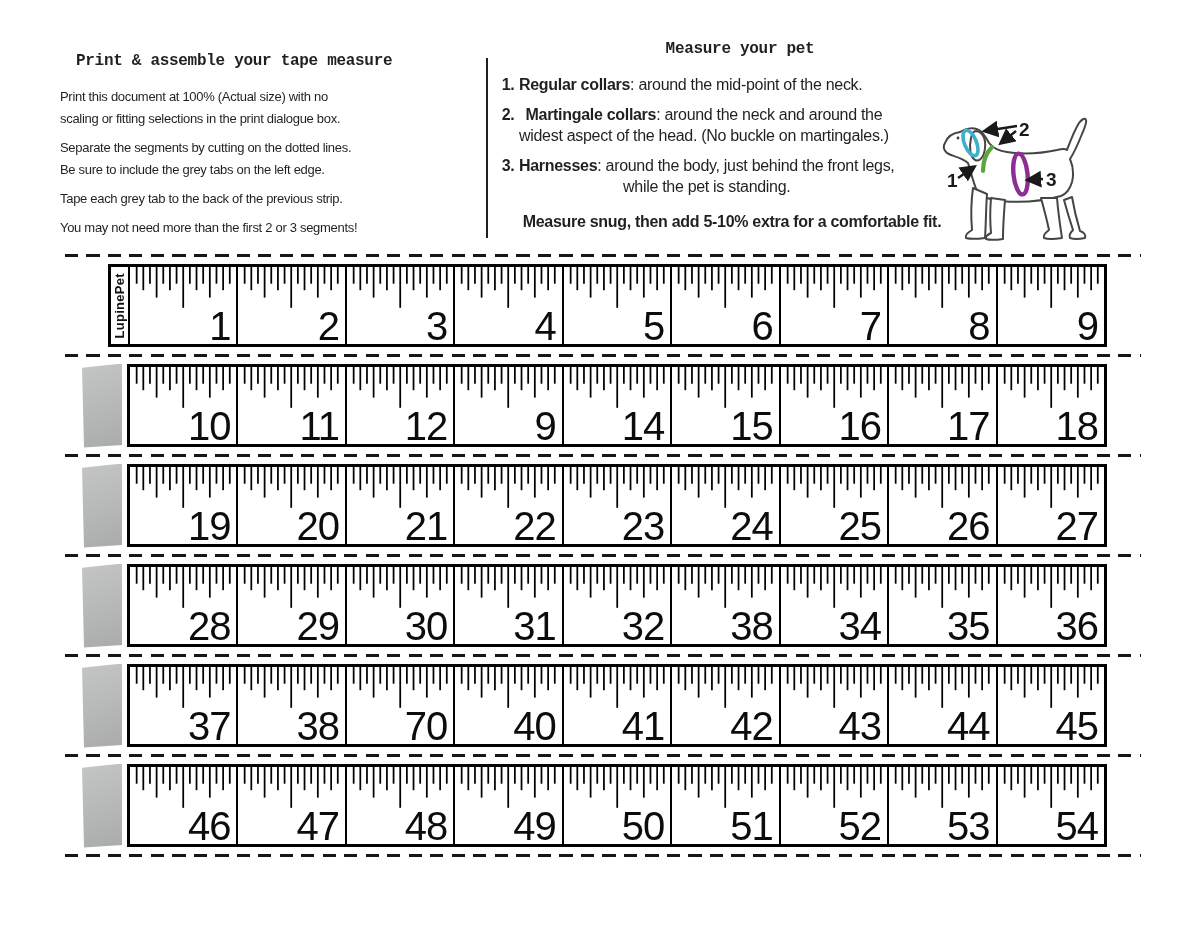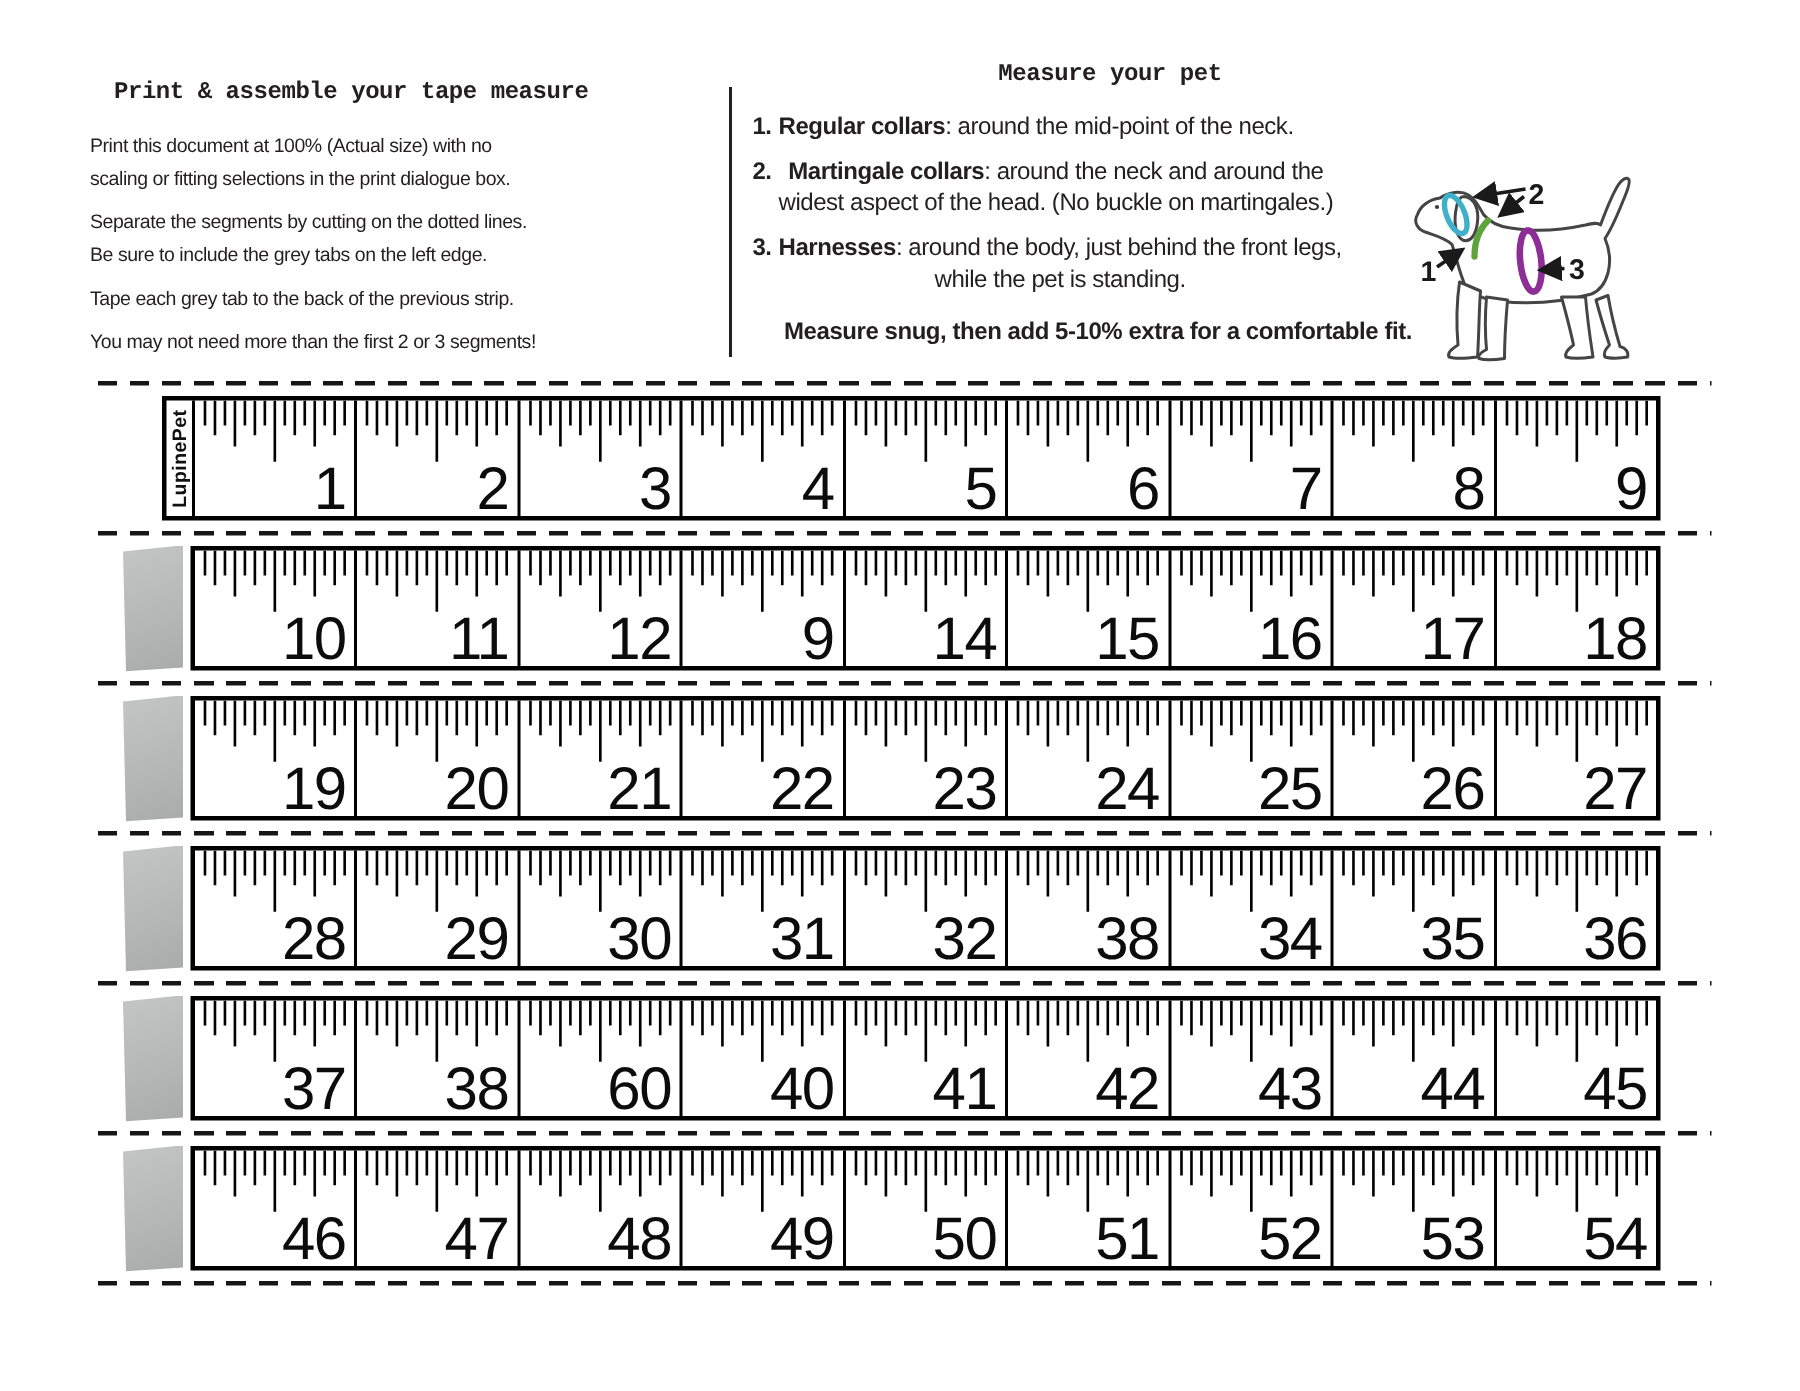--- a/index.html
+++ b/index.html
@@ -412,21 +412,21 @@
           <div class="cell">
             <svg class="ticks" viewBox="0 0 109 83" preserveAspectRatio="none">
               <use href="#inch-ticks"></use>
             </svg>
             <span class="num">38</span>
           </div>
           <div class="cell">
             <svg class="ticks" viewBox="0 0 109 83" preserveAspectRatio="none">
               <use href="#inch-ticks"></use>
             </svg>
-            <span class="num">60</span>
+            <span class="num">70</span>
           </div>
           <div class="cell">
             <svg class="ticks" viewBox="0 0 109 83" preserveAspectRatio="none">
               <use href="#inch-ticks"></use>
             </svg>
             <span class="num">40</span>
           </div>
           <div class="cell">
             <svg class="ticks" viewBox="0 0 109 83" preserveAspectRatio="none">
               <use href="#inch-ticks"></use>

